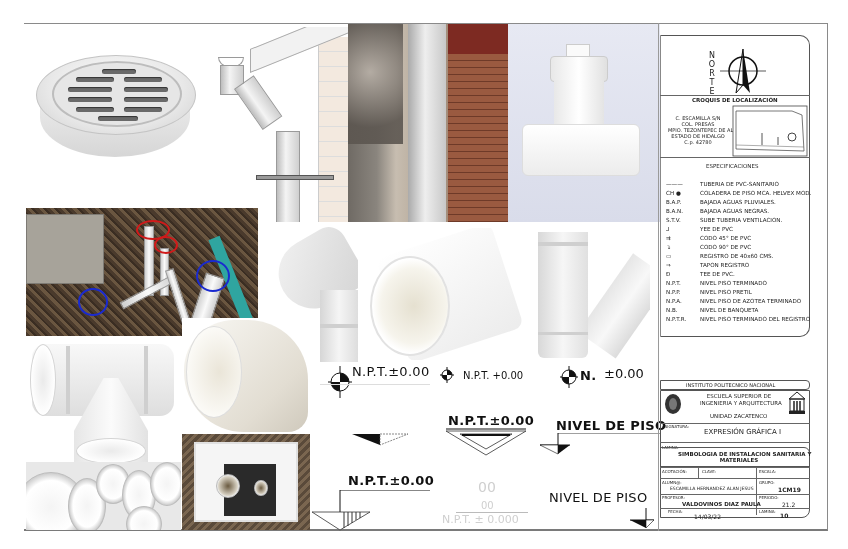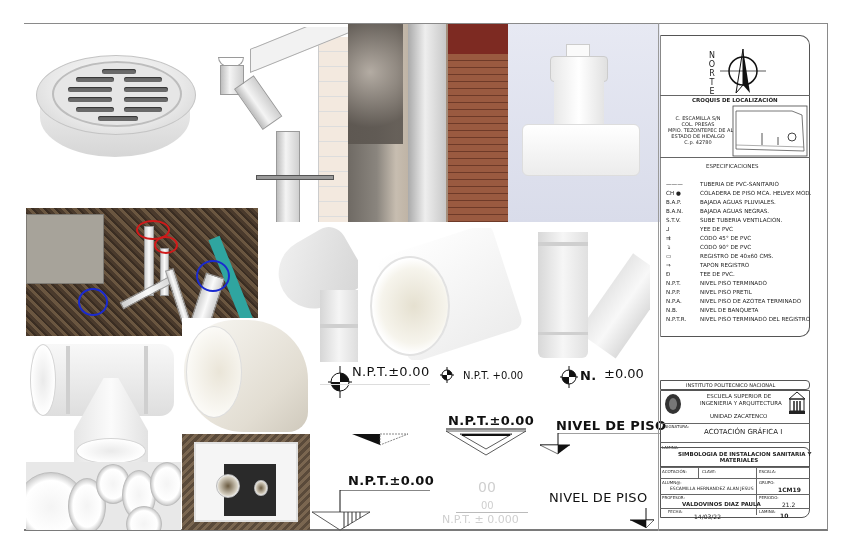--- a/index.html
+++ b/index.html
@@ -411,21 +411,21 @@
     <rect x="2" y="8" width="14" height="12" fill="none" stroke="#222"></rect>
     <line x1="6" y1="10" x2="6" y2="20" stroke="#222" stroke-width="1.5"></line>
     <line x1="9" y1="10" x2="9" y2="20" stroke="#222" stroke-width="1.5"></line>
     <line x1="12" y1="10" x2="12" y2="20" stroke="#222" stroke-width="1.5"></line>
     <rect x="1" y="20" width="16" height="3" fill="#222"></rect>
   </svg>
   <div class="tb-text t55" style="left:50px;top:378px;">UNIDAD ZACATENCO</div>
 
   <div class="tb-line" style="left:0;top:388px;width:150px;"></div>
   <div class="tb-text" style="left:2px;top:389px;font-size:4px;">ASIGNATURA:</div>
-  <div class="tb-text t7" style="left:44px;top:393px;">ACOTACIÓN GRÁFICA I</div>
+  <div class="tb-text t7" style="left:44px;top:393px;">EXPRESIÓN GRÁFICA I</div>
 
   <div class="tb-line" style="left:0;top:407px;width:150px;"></div>
   <div class="tb-text" style="left:2px;top:410px;font-size:4px;">LAMINA:</div>
   <div class="tb-frame" style="left:0;top:412px;width:150px;height:20px;border-width:1px;border-radius:0 6px 0 0;"></div>
   <div class="tb-text t55" style="left:18px;top:416px;line-height:6px;text-align:center;width:122px;font-weight:bold;">
     <div>SIMBOLOGIA DE INSTALACION SANITARIA Y</div>
     <div>MATERIALES</div>
   </div>
 
   <div class="tb-line" style="left:0;top:432px;width:150px;"></div>

